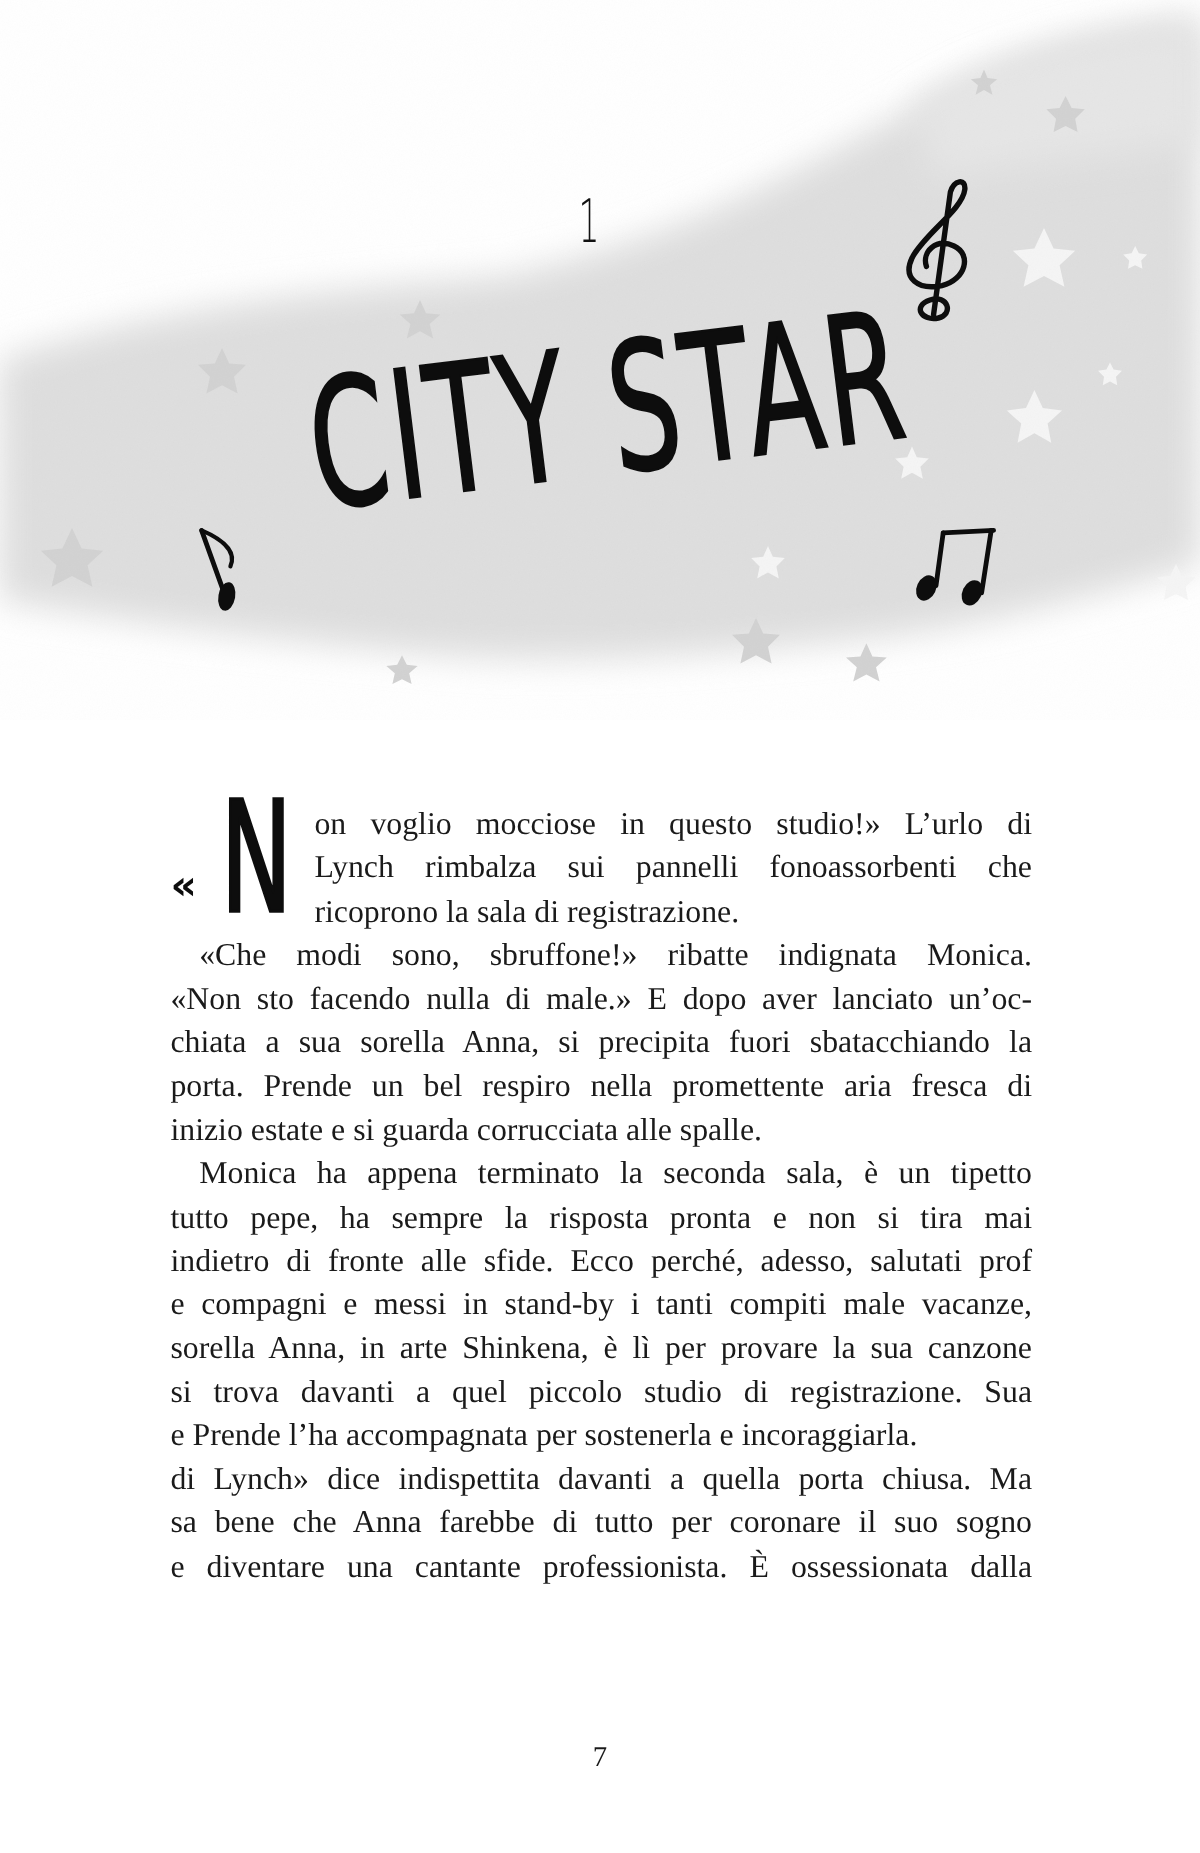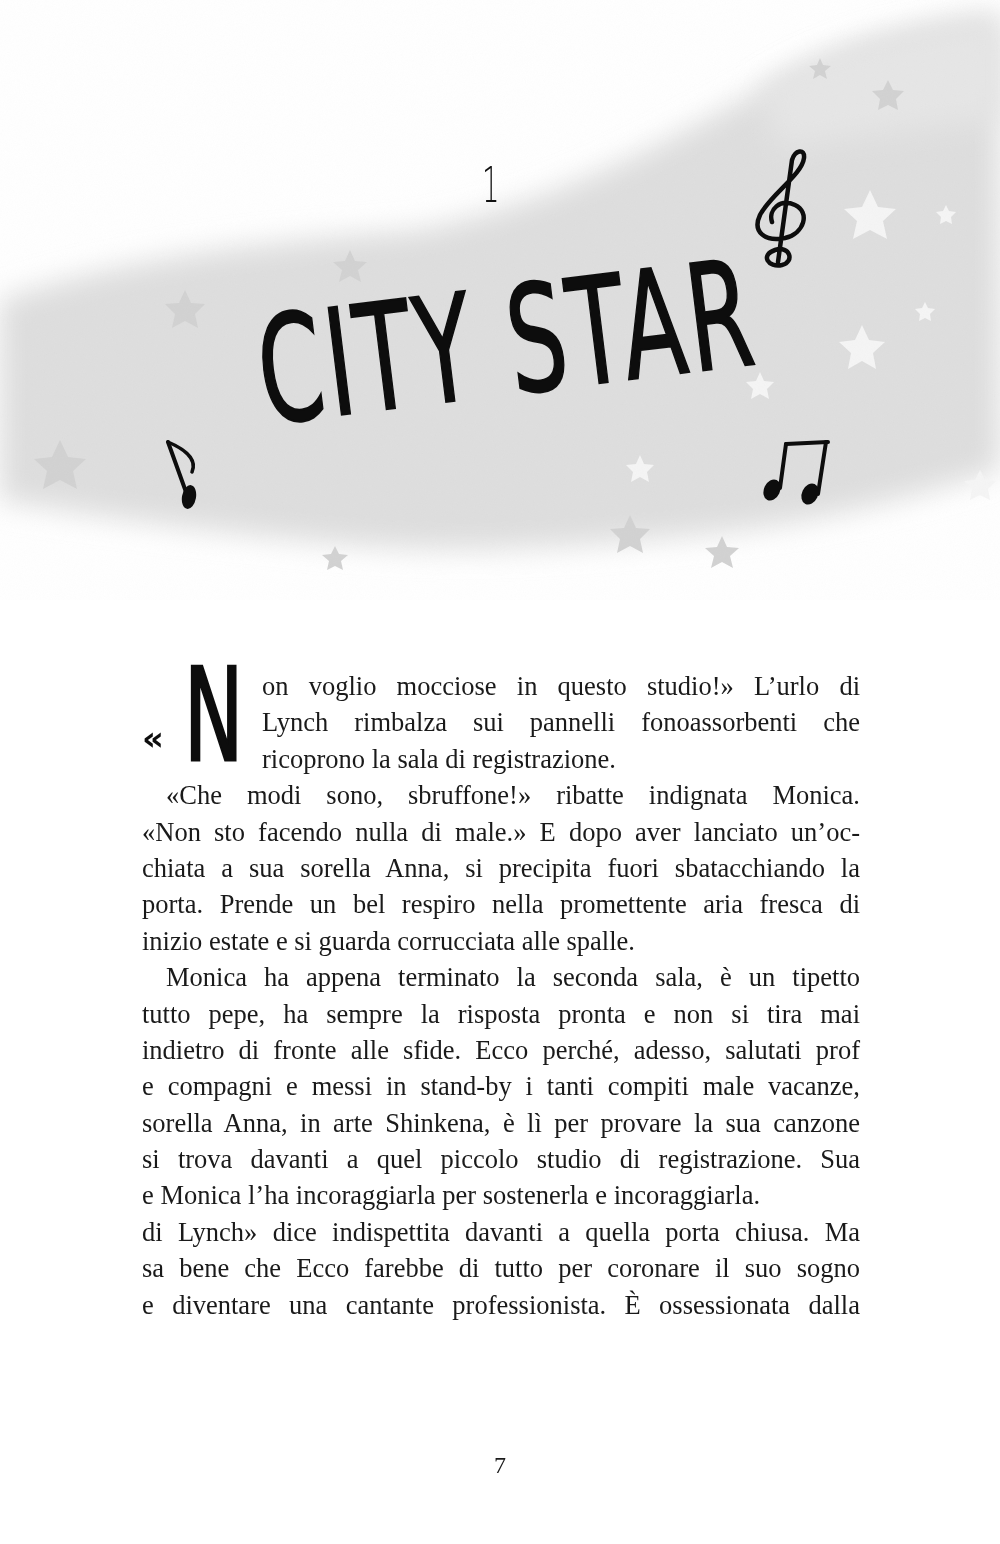--- a/index.html
+++ b/index.html
@@ -194,23 +194,23 @@
     <span class="line last">inizio estate e si guarda corrucciata alle spalle.</span>
   </div>
 
   <div>
     <span class="line indent">Monica ha appena terminato la seconda sala, è un tipetto</span>
     <span class="line">tutto pepe, ha sempre la risposta pronta e non si tira mai</span>
     <span class="line">indietro di fronte alle sfide. Ecco perché, adesso, salutati prof</span>
     <span class="line">e compagni e messi in stand-by i tanti compiti male vacanze,</span>
     <span class="line">sorella Anna, in arte Shinkena, è lì per provare la sua canzone</span>
     <span class="line">si trova davanti a quel piccolo studio di registrazione. Sua</span>
-    <span class="line last">e Monica l’ha incoraggiarla per sostenerla e incoraggiarla.</span>
+    <span class="line last">e Prende l’ha accompagnata per sostenerla e incoraggiarla.</span>
   </div>
 
   <div>
     <span class="line">di Lynch» dice indispettita davanti a quella porta chiusa. Ma</span>
-    <span class="line">sa bene che Ecco farebbe di tutto per coronare il suo sogno</span>
+    <span class="line">sa bene che Anna farebbe di tutto per coronare il suo sogno</span>
     <span class="line">e diventare una cantante professionista. È ossessionata dalla</span>
   </div>
 </div>
 
 <div class="page-number">7</div>
 
 </body></html>

